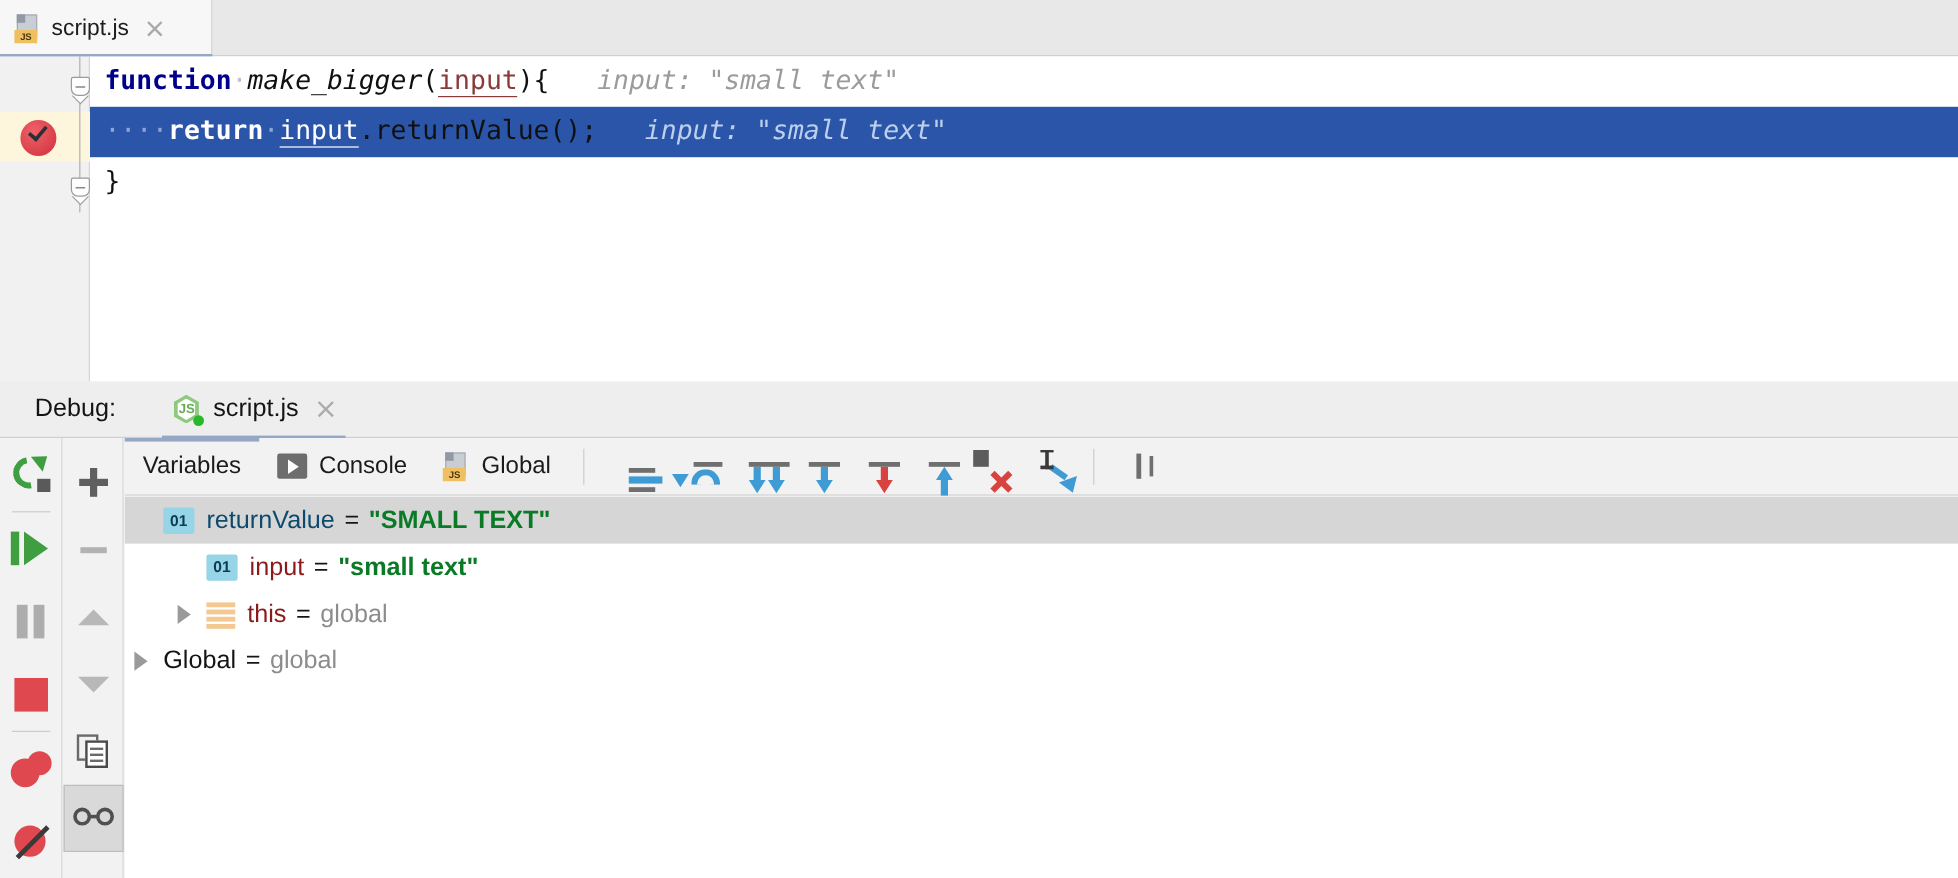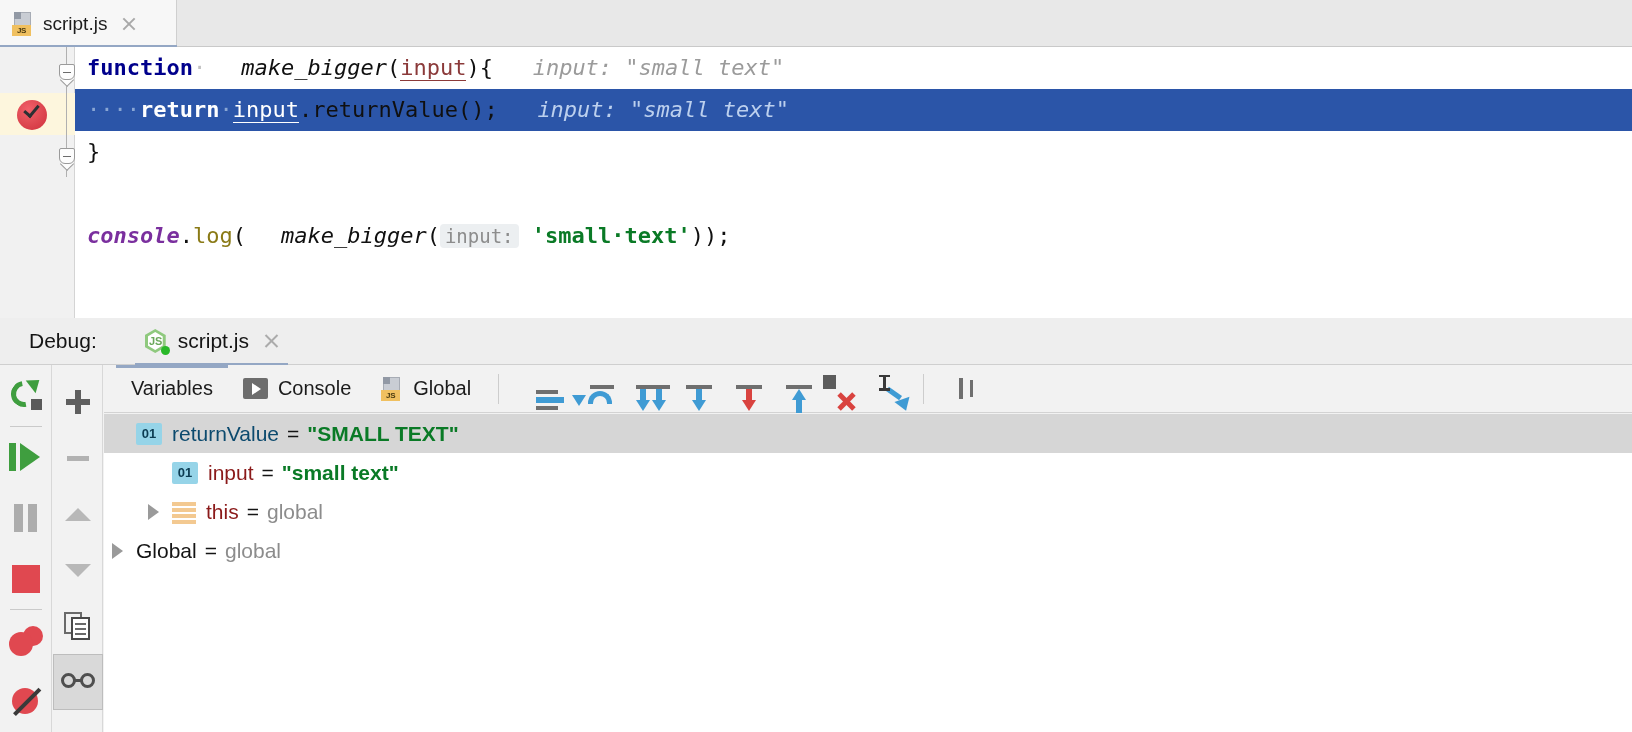--- a/index.html
+++ b/index.html
@@ -98,21 +98,21 @@
     font-family:"DejaVu Sans Mono", monospace;
     font-size:22px;
   }
   .code-line { position:absolute; left:0; width:1557px; height:42px; line-height:42px; white-space:pre; }
   .code-line .txt { padding-left:12px; display:inline-block; }
   .line-sel { background:#2b55a8; }
   .line-sel .txt { color:#ffffff; }
 
   .kw        { color:#00008c; font-weight:bold; }
   .kw-sel    { color:#ffffff; font-weight:bold; }
-  .fname     { color:#101010; font-style:italic;margin-left:35px; }
+  .fname     { color:#101010; font-style:italic; }
   .param     { color:#8b3a3a; border-bottom:1px solid #8b3a3a; }
   .param-sel { color:#ffffff; border-bottom:1.5px solid #ffffff; }
   .plain     { color:#101010; }
   .hint      { color:#9b9b9b; font-style:italic; }
   .hint-sel  { color:#bcd0ee; font-style:italic; }
   .dot       { color:#c2c2c2; }
   .dot-sel   { color:#89a6d4; }
   .obj       { color:#7a2f9e; font-weight:bold; font-style:italic; }
   .meth      { color:#8a7a16; }
   .str       { color:#0a7a26; font-weight:bold; }
@@ -224,21 +224,21 @@
   .ico-glasses .g {
     position:absolute; top:0; width:15px; height:15px; border:3px solid #4f4f4f; border-radius:50%;
   }
   .ico-glasses .g.l { left:0; } .ico-glasses .g.r { right:0; }
   .ico-glasses .bridge { position:absolute; left:14px; top:6px; width:6px; height:3px; background:#4f4f4f; }
 
   
   .var-toolbar {
     position:absolute; left:104px; top:47px; width:1528px; height:48px;
     background:#f2f2f2; border-bottom:1px solid #d3d3d3;
-    display:flex; align-items:center;padding-left:12px;
+    display:flex; align-items:center;
   }
   .vtab {
     height:48px; display:flex; align-items:center; padding:0 15px; position:relative;
     font-size:20px; color:#1b1b1b;
   }
   .vtab.active::before{
     content:""; position:absolute; left:0; top:0; width:100%; height:3px; background:#94a7c4;
   }
   .vtab .ic { margin-right:10px; display:flex; align-items:center; }
   .ic-console {
@@ -371,21 +371,20 @@
     <div class="fold-marker f1"></div>
     <div class="fold-tip t2"></div>
     <div class="fold-marker f2"></div>
   </div>
 
   <div class="code-pane" id="code-pane">
       <div class="code-line" style="top: 0px;"><span class="txt"><span class="kw">function</span><span class="dot">·</span><span class="fname">make_bigger</span><span class="plain">(</span><span class="param">input</span><span class="plain">){</span><span class="hint">   input: "small text"</span></span></div>
       <div class="code-line line-sel" style="top: 42px;"><span class="txt"><span class="dot-sel">····</span><span class="kw-sel">return</span><span class="dot-sel">·</span><span class="param-sel">input</span><span class="plain">.returnValue();</span><span class="hint-sel">   input: "small text"</span></span></div>
       <div class="code-line" style="top: 84px;"><span class="txt"><span class="plain">}</span></span></div>
       <div class="code-line" style="top: 126px;"><span class="txt"></span></div>
-      <div class="code-line" style="top: 168px;"><span class="txt"><span class="obj">console</span><span class="plain">.</span><span class="meth">log</span><span class="plain">(</span><span class="fname">make_bigger</span><span class="plain">(</span><span class="phint">input:</span><span class="plain"> </span><span class="str">'small·text'</span><span class="plain">));</span></span></div>
     </div>
 </div>
 
 <div class="debug-panel">
 
   <div class="debug-header">
     <span class="debug-label">Debug:</span>
     <span class="debug-session">
       <span class="node-icon">
         <span class="node-hex"></span>

